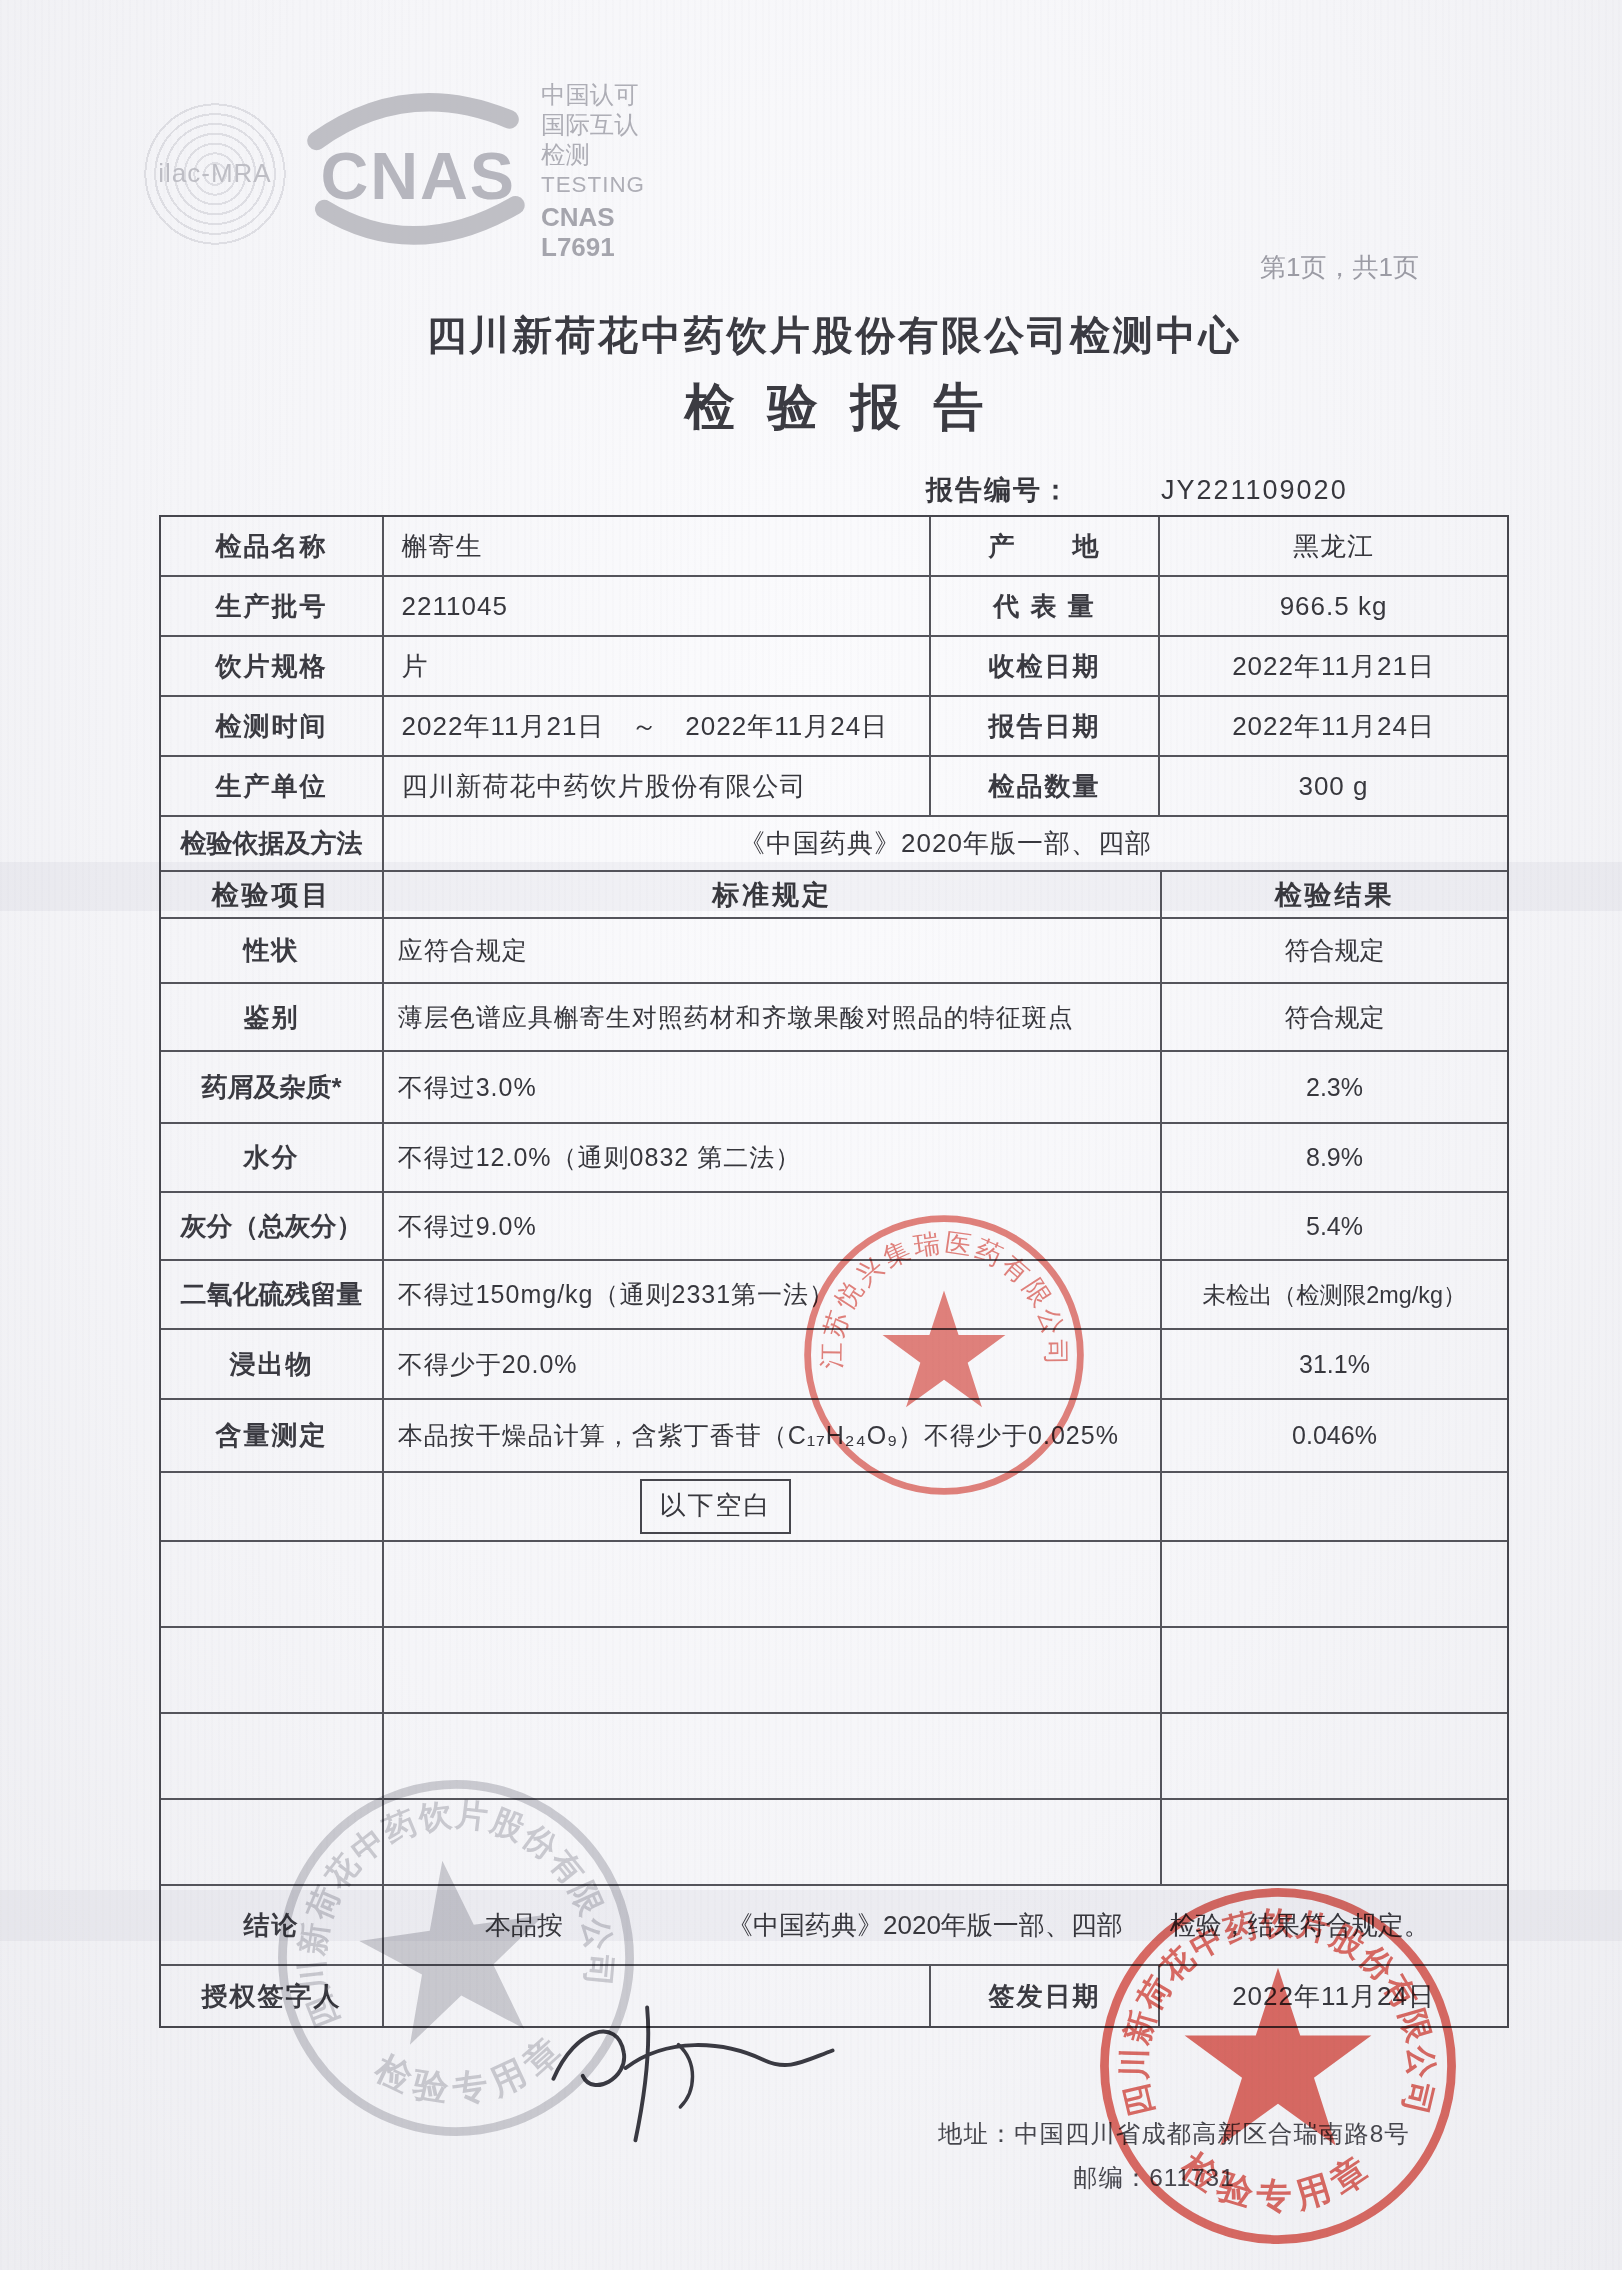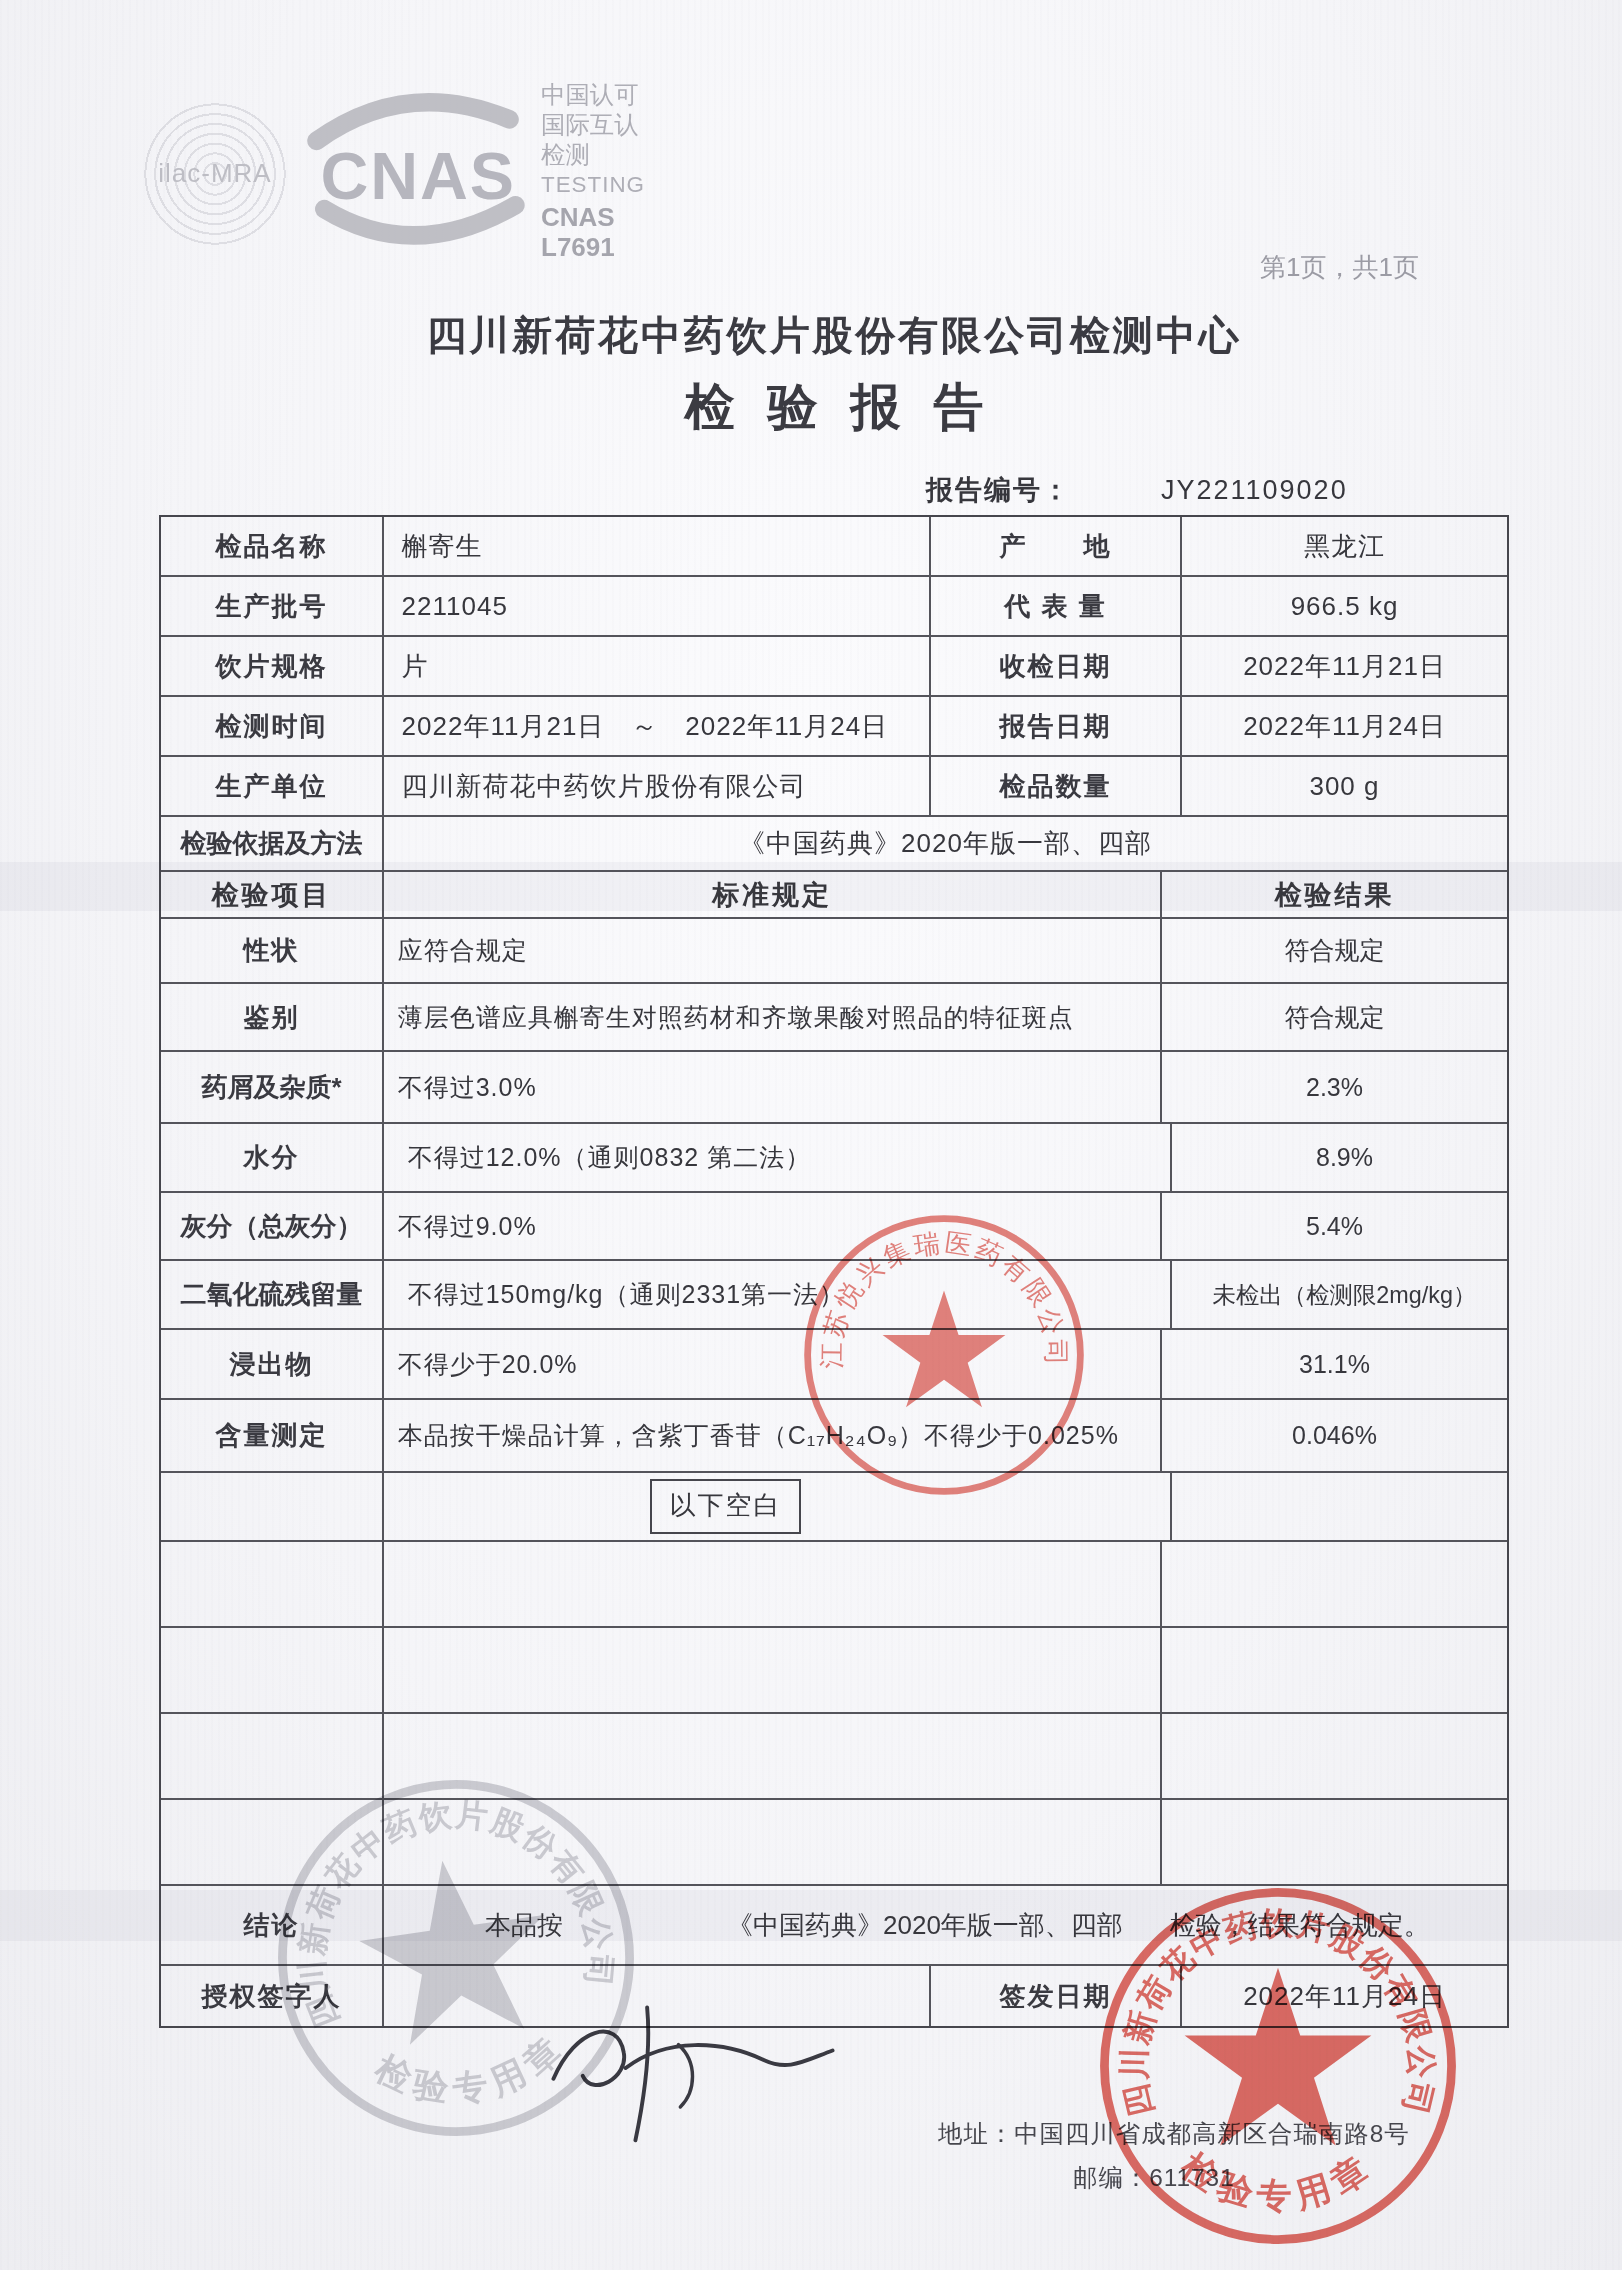--- a/index.html
+++ b/index.html
@@ -38,26 +38,26 @@
   
   .tbl { position:absolute; left:159px; top:515px; width:1350px; z-index:1;
     border:2.9px solid #46464d; background:transparent; }
   .row { display:flex; border-bottom:2px solid #54545b; }
   .row:last-child { border-bottom:none; }
   .cell { border-right:2px solid #54545b; display:flex; align-items:center; font-size:26px; }
   .cell:last-child { border-right:none; }
   .lab { justify-content:center; font-weight:bold; letter-spacing:2px; color:#3a3a41; }
   .vleft { padding-left:17.6px; letter-spacing:1px; }
   .vcenter { justify-content:center; letter-spacing:1px; }
-  .w-lab { width:223px; } .w-lval { width:547px; } .w-rlab { width:251px; } .w-rval { flex:1; }
+  .w-lab { width:223px; } .w-lval { width:547px; } .w-rlab { width:229px; } .w-rval { flex:1; }
   .w-std { width:778px; } .w-res { flex:1; }
   .std-text { padding-left:13.7px; font-size:25px; letter-spacing:1px; }
   .res-text { justify-content:center; font-size:25px; }
   .rh-info { height:60px; } .rh-basis { height:55px;text-align:right; } .rh-head { height:47px; }
-  .rh67{height:65px;} .rh70{height:68px;} .rh74{height:72px;} .rh71{height:69px;gap:10px;}
+  .rh67{height:65px;} .rh70{height:68px;} .rh74{height:72px;} .rh71{height:69px;}
   .rh72{height:70px;} .rh75{height:73px;text-align:center;} .rh88{height:86px;} .rh64{height:62px;}
   .rh82{height:80px;gap:44px;} .rh62{height:60px;}
   .head-cell { justify-content:center; font-weight:bold; font-size:27px; letter-spacing:2.9px; }
   .blank-box { display:inline-block; border:2.9px solid #46464d; padding:6.8px 17.6px 8.8px;
     font-size:26px; letter-spacing:2px; margin-left:256px; }
   .concl-cell { font-size:26px; }
   .concl-prefix { margin-left:57px; }
   .concl-basis { margin-left:164px; }
   .concl-suffix { margin-left:47px; }
 

